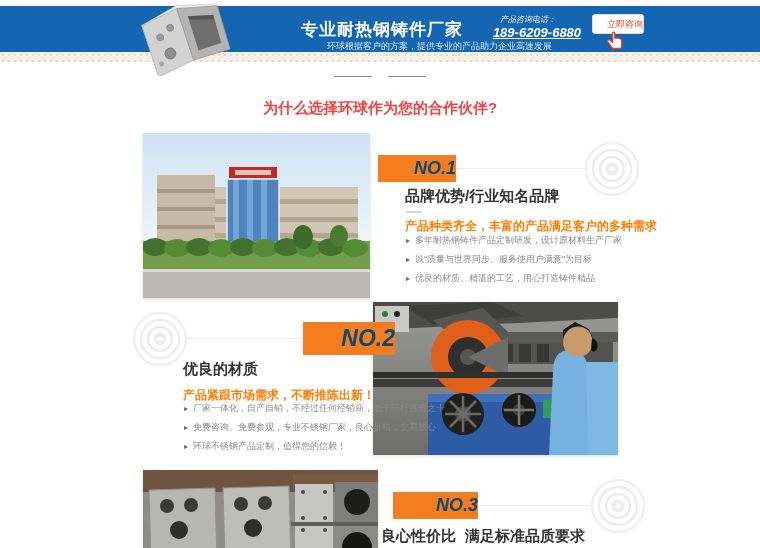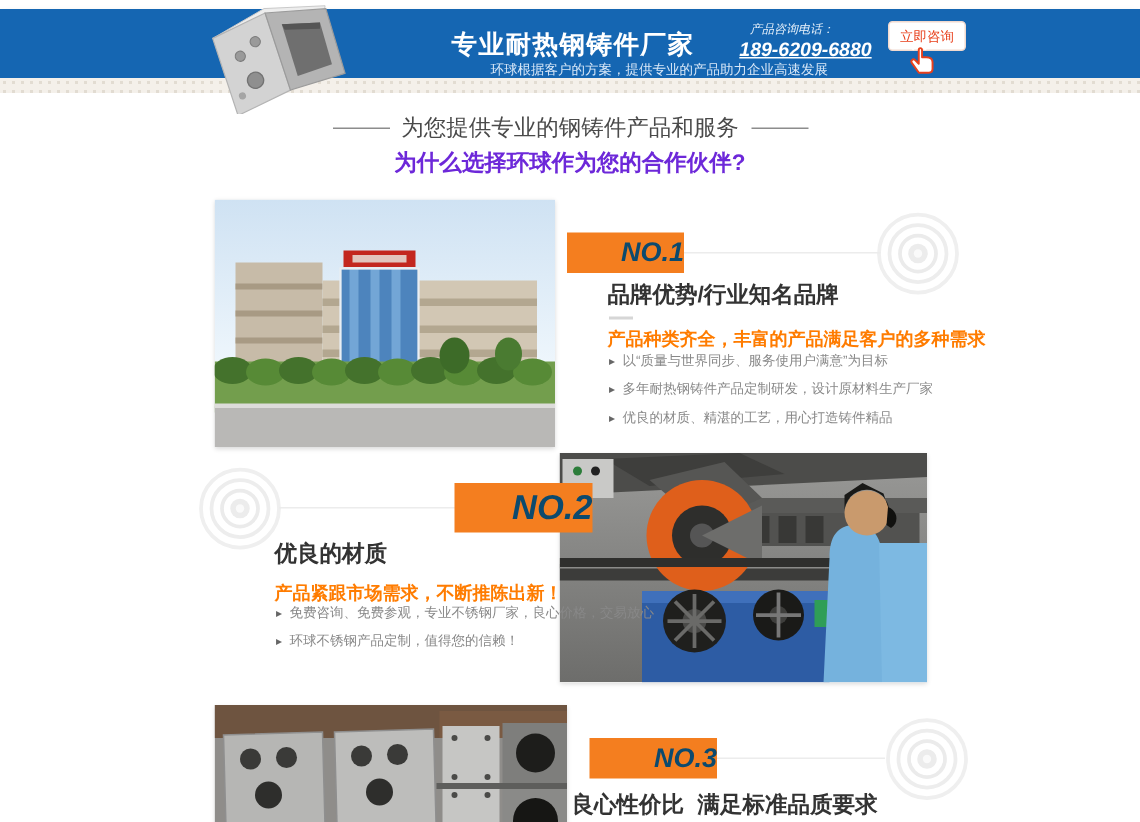--- a/index.html
+++ b/index.html
@@ -8,28 +8,28 @@
 
   
   .topbar{position:absolute;left:0;top:6px;width:760px;height:46px;background:#1566b2;box-shadow:0 3px 6px rgba(60,50,40,.18);}
   .header-base{position:absolute;left:0;top:52px;width:760px;height:10px;background:#f4f0ea;
     background-image:radial-gradient(#e2dcd2 1px, transparent 1px);background-size:6px 6px;}
   .hdr-title{position:absolute;left:252px;top:18px;width:260px;text-align:center;color:#ffffff;font-size:17px;font-weight:bold;letter-spacing:1px;}
   .hdr-sub{position:absolute;left:212px;top:40px;width:340px;text-align:right;color:#d9e8f8;font-size:9px;}
   .phone-label{position:absolute;left:500px;top:14px;width:82px;text-align:left;color:#e9f2fb;font-size:8px;font-style:italic;}
   .phone{position:absolute;left:489px;top:25px;width:96px;text-align:center;color:#ffffff;font-size:13px;font-weight:bold;font-style:italic;text-decoration:underline;cursor:pointer;}
   .cta-btn{position:absolute;left:592px;top:14px;width:50px;height:18px;background:#ffffff;border:1px solid #f0d9cf;border-radius:3px;
-    color:#e8401c;font-size:9px;line-height:18px;text-align:center;cursor:pointer;}
+    color:#e8401c;font-size:9px;line-height:18px;text-align:right;cursor:pointer;}
   .hand-icon{position:absolute;left:603px;top:30px;width:24px;height:24px;}
   .bracket-photo{position:absolute;left:126px;top:0px;width:114px;height:76px;}
 
   
   .intro-heading{position:absolute;left:0;top:76px;width:760px;display:flex;align-items:center;justify-content:center;color:#4a4a4a;font-size:15px;}
   .intro-heading .dash{width:38px;height:1px;background:#8c8c8c;margin:0 8px;}
-  .intro-sub{position:absolute;left:0;top:99px;width:760px;text-align:center;color:#6d28d9;font-size:15px;font-weight:bold;}
+  .intro-sub{position:absolute;left:0;top:99px;width:760px;text-align:center;color:#ef4444;font-size:15px;font-weight:bold;}
 
   
   .photo{position:absolute;overflow:hidden;box-shadow:0 1px 3px rgba(0,0,0,.15);}
   .badge{position:absolute;background:#f47e1f;color:#0c4a6e;font-weight:bold;font-style:italic;text-align:right;z-index:3;}
   .thinline{position:absolute;height:1px;background:#ececec;z-index:1;}
   .gear{position:absolute;width:56px;height:56px;z-index:0;}
   .sec-title{position:absolute;color:#333;font-size:15px;font-weight:bold;}
   .sec-div{position:absolute;width:16px;height:2px;background:#d6d6d6;}
   .sec-hl{position:absolute;color:#ff7c00;font-size:12px;font-weight:bold;}
   .bullets{position:absolute;margin:0;padding:0;list-style:none;}
@@ -93,21 +93,20 @@
   <div class="cta-btn">立即咨询</div>
   <div class="hand-icon">
     <svg width="24" height="24" viewBox="0 0 24 24">
       <path d="M9.5 3.5 v9 l-2.6-2.6 c-1.4-1.1-3.1 0.8-1.9 2.2 l4.6 6.4 h6.6 c1.6 0 2.5-1 2.5-2.6 v-4.4 c0-2.8-1.9-3.4-4.1-3.4 h-2.9 v-4.6 c0-1.9-2.2-1.9-2.2 0 z" fill="#ffffff" stroke="#e8401c" stroke-width="1.3" stroke-linejoin="round"></path>
       <path d="M6.2 3.2 L4.6 1.8 M13.3 3.2 L14.9 1.8" stroke="#ffffff" stroke-width="1.2" fill="none"></path>
     </svg>
   </div>
 
   <div class="intro-heading">
     <span class="dash"></span>
-    <span>为您提供专业的钢铸件产品和服务</span>
     <span class="dash"></span>
   </div>
   <div class="intro-sub">为什么选择环球作为您的合作伙伴?</div>
 
   <div class="photo s1-img">
     <svg width="227" height="165" viewBox="0 0 227 165">
       <defs>
         <linearGradient id="sky" x1="0" y1="0" x2="0" y2="1">
           <stop offset="0" stop-color="#cfe2f3"></stop>
             <stop offset="1" stop-color="#eef6fc"></stop>
@@ -156,22 +155,22 @@
       <circle cx="28" cy="28" r="19" fill="none" stroke="#ededed" stroke-width="2.5"></circle>
       <circle cx="28" cy="28" r="12" fill="none" stroke="#ebebeb" stroke-width="2.5"></circle>
       <circle cx="28" cy="28" r="6.5" fill="#ececec"></circle>
         <circle cx="28" cy="28" r="2.8" fill="#fafafa"></circle>
     </svg>
   </div>
   <div class="sec-title s1-title">品牌优势/行业知名品牌</div>
   <div class="sec-div s1-div"></div>
   <div class="sec-hl s1-hl">产品种类齐全，丰富的产品满足客户的多种需求</div>
   <ul class="bullets s1-bullets">
+    <li>多年耐热钢铸件产品定制研发，设计原材料生产厂家</li>
     <li>以“质量与世界同步、服务使用户满意”为目标</li>
-    <li>多年耐热钢铸件产品定制研发，设计原材料生产厂家</li>
     <li>优良的材质、精湛的工艺，用心打造铸件精品</li>
   </ul>
 
   <div class="gear s2-gear">
     <svg width="56" height="56" viewBox="0 0 56 56">
       <circle cx="28" cy="28" r="26" fill="none" stroke="#efefef" stroke-width="2.5"></circle>
       <circle cx="28" cy="28" r="19" fill="none" stroke="#ededed" stroke-width="2.5"></circle>
       <circle cx="28" cy="28" r="12" fill="none" stroke="#ebebeb" stroke-width="2.5"></circle>
       <circle cx="28" cy="28" r="6.5" fill="#ececec"></circle>
         <circle cx="28" cy="28" r="2.8" fill="#fafafa"></circle>
@@ -218,20 +217,21 @@
       <path d="M215 153 V70 c0-16 -8-22 -18-22 -12 0 -17 8 -17 22 l-4 83 Z" fill="#75b2dd"></path>
       <path d="M245 153 V60 h-32 l2 93 Z" fill="#7db9e2"></path>
       <circle cx="205" cy="40" r="15" fill="#c99a6d"></circle>
       <path d="M190 40 a15 15 0 0 1 30 -1 l-4 -12 -14 -7 -12 8 z" fill="#191917"></path>
       <path d="M219 36 c6 2 8 10 2 14 l-3 -2 z" fill="#11110f"></path>
     </svg>
   </div>
   <div class="sec-title s2-title">优良的材质</div>
   <div class="sec-hl s2-hl">产品紧跟市场需求，不断推陈出新！</div>
   <ul class="bullets s2-bullets">
+    <li>厂家一体化，自产自销，不经过任何经销商，低于同行百分之十</li>
     <li>免费咨询、免费参观，专业不锈钢厂家，良心价格，交易放心</li>
     <li>环球不锈钢产品定制，值得您的信赖！</li>
   </ul>
 
   <div class="photo s3-img">
     <svg width="235" height="110" viewBox="0 0 235 110">
       <rect width="235" height="110" fill="#8f8d8a"></rect>
       <rect width="235" height="22" fill="#6e5440"></rect>
       <rect x="150" y="4" width="85" height="18" fill="#7a5a42"></rect>
       <g stroke="#8f8f8f" stroke-width="1">

